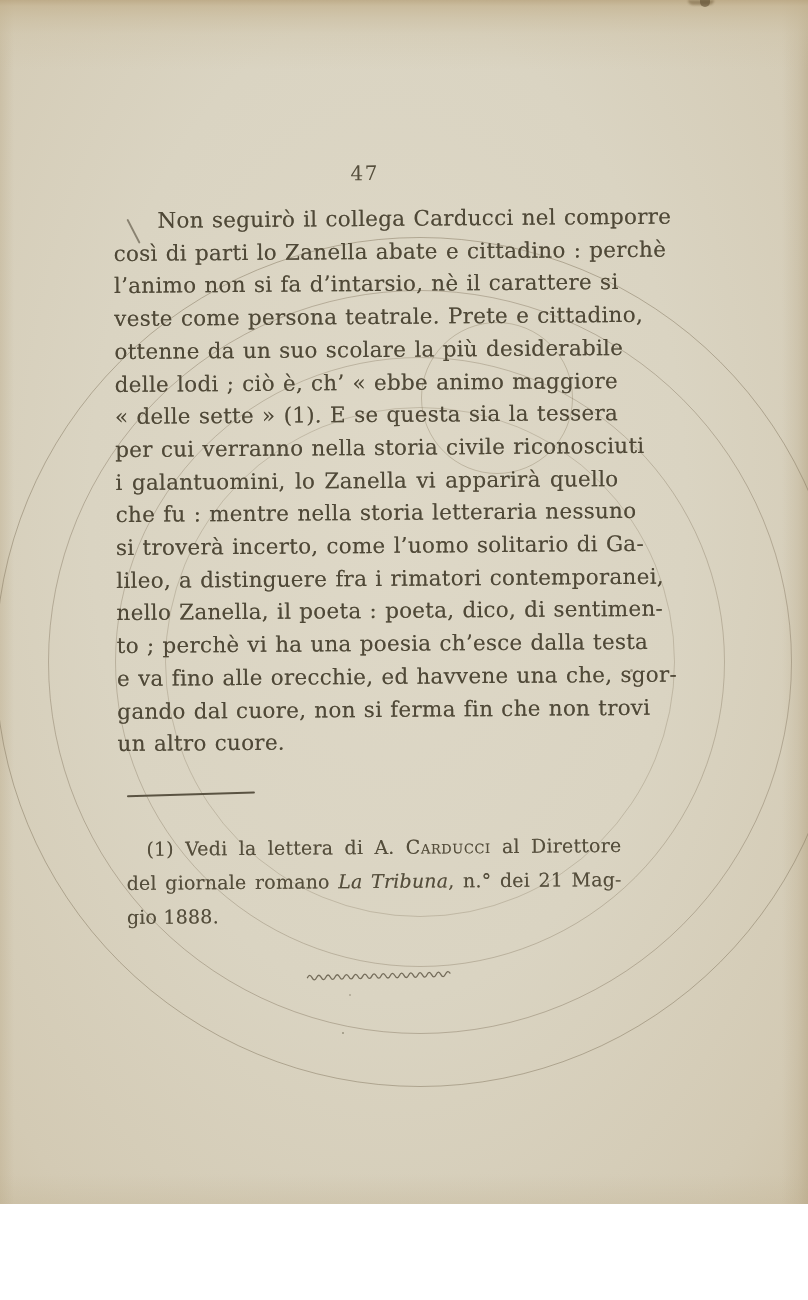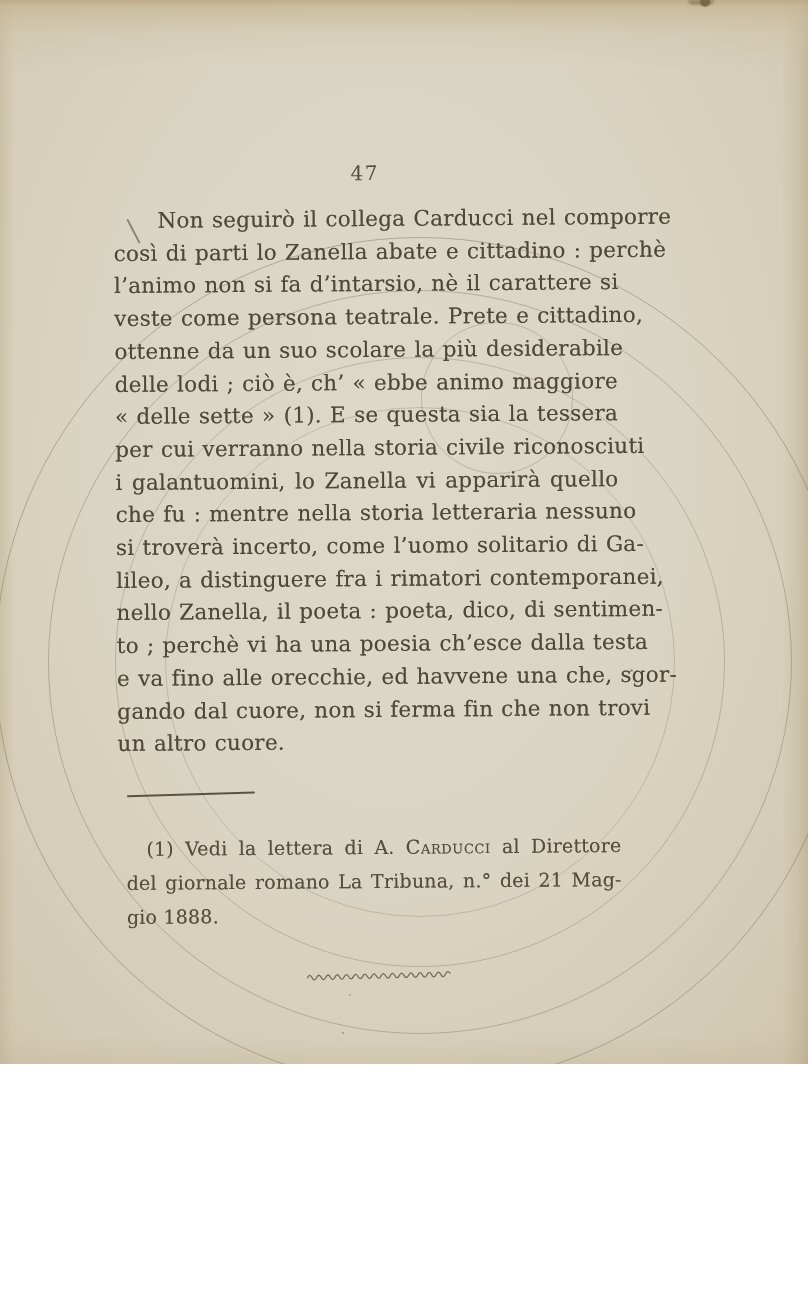--- a/index.html
+++ b/index.html
@@ -3,21 +3,21 @@
 <meta charset="utf-8">
 <style>
   :root{
     --paper:#dad3c1;
     --paper-edge:#c8b897;
     --ink:#4f4837;
   }
   *{margin:0;padding:0;box-sizing:border-box;}
   html,body{width:808px;height:1300px;overflow:hidden;}
   .page{
-    position:relative;width:808px;height:1064px;overflow:hidden;
+    position:relative;width:808px;height:1204px;overflow:hidden;
     background:
       linear-gradient(180deg, rgba(186,166,129,.85) 0px, rgba(197,180,146,.75) 6px, rgba(200,185,153,.55) 18px, rgba(205,192,163,.30) 34px, rgba(216,209,190,0) 70px),
       linear-gradient(270deg, rgba(181,164,131,.55) 0px, rgba(181,164,131,.25) 10px, rgba(181,164,131,0) 26px),
       linear-gradient(90deg, rgba(188,172,140,.40) 0px, rgba(188,172,140,0) 14px),
       linear-gradient(0deg, rgba(196,182,152,.35) 0px, rgba(196,182,152,0) 30px),
       radial-gradient(ellipse at 48% 42%, #ded8c7 0%, #dad4c2 50%, #d3cab4 88%, #cfc4ab 100%);
     font-family:"DejaVu Serif","Liberation Serif",serif;
     color:var(--ink);
   }
   
@@ -51,21 +51,21 @@
   }
   .footnote{position:absolute;left:8px;top:669px;width:495px;}
   .fline{
     font-size:19px;line-height:34px;letter-spacing:.2px;
     text-align:justify;text-align-last:justify;white-space:nowrap;
     color:#544d3b;text-shadow:0 0 .4px rgba(84,77,59,.5);
   }
   .fline.findent{padding-left:20px;}
   .fline.lastline{text-align-last:left;}
   .smallcaps{font-variant:small-caps;letter-spacing:.6px;}
-  .ital{}
+  .ital{font-style:italic;}
   .squiggle{position:absolute;left:186px;top:808px;transform:rotate(-1deg);}
   
   .pen-mark{position:absolute;left:19px;top:55px;width:1.6px;height:27px;
     background:rgba(102,95,78,.7);transform:rotate(-27deg);border-radius:2px;}
   .speck{position:absolute;border-radius:50%;background:rgba(104,95,75,.55);}
   .speck.s1{left:630px;top:669px;width:3px;height:3px;}
   .speck.s2{left:342px;top:1032px;width:2px;height:2px;}
   .speck.s3{left:349px;top:994px;width:2px;height:2px;background:rgba(104,95,75,.4);}
   .top-smudge{position:absolute;left:688px;top:0;width:26px;height:5px;border-radius:0 0 6px 6px;
     background:rgba(120,100,66,.55);filter:blur(1px);}

